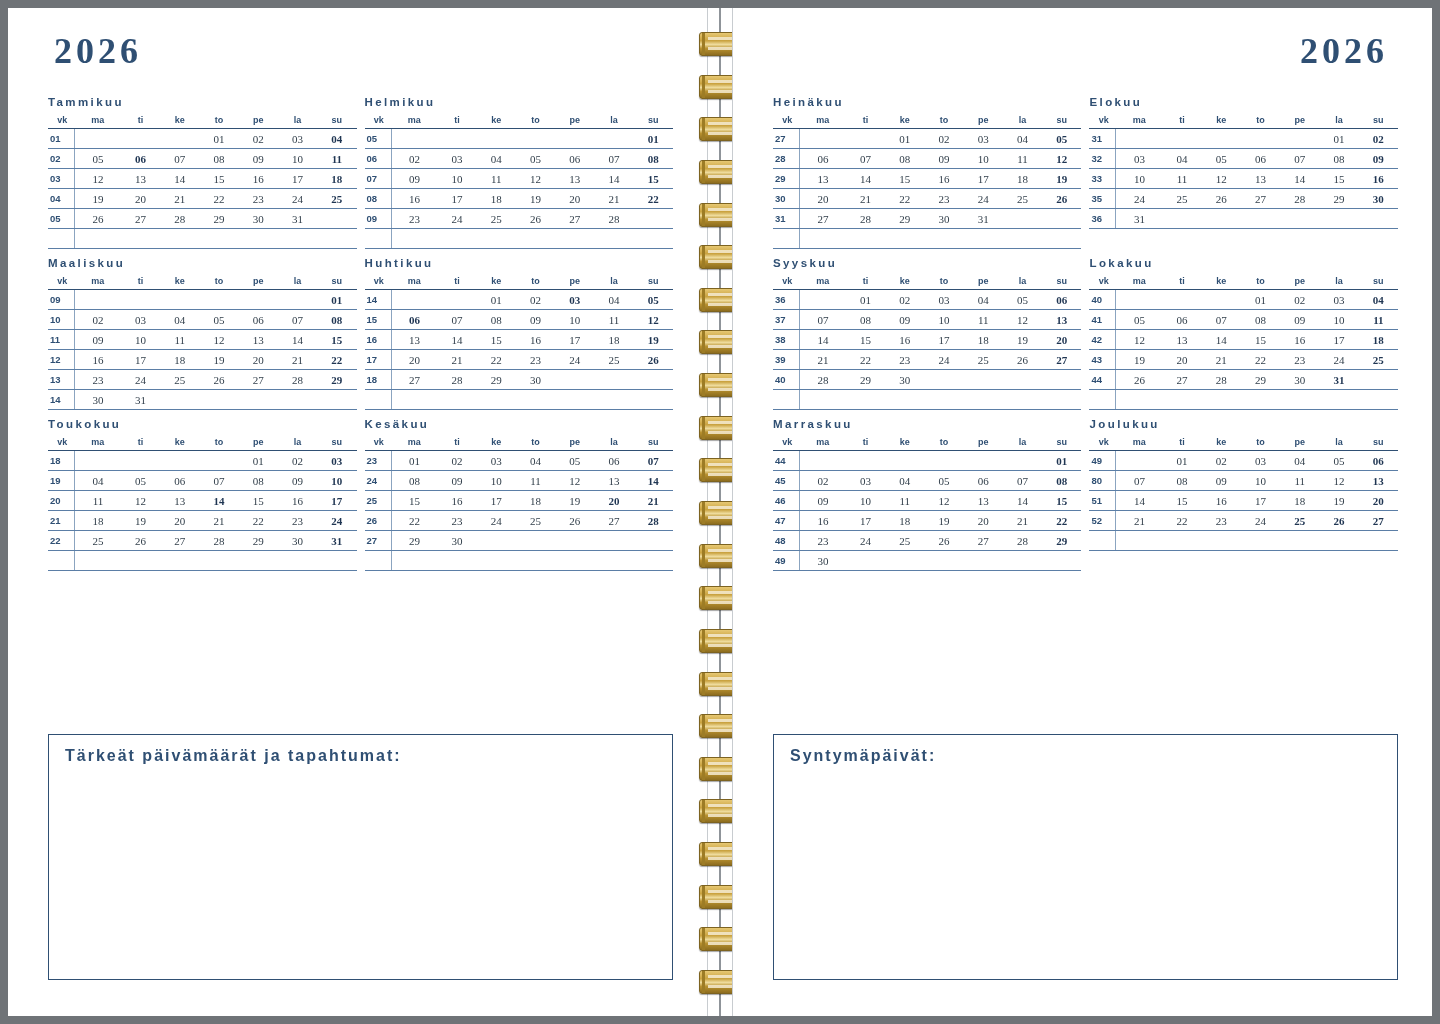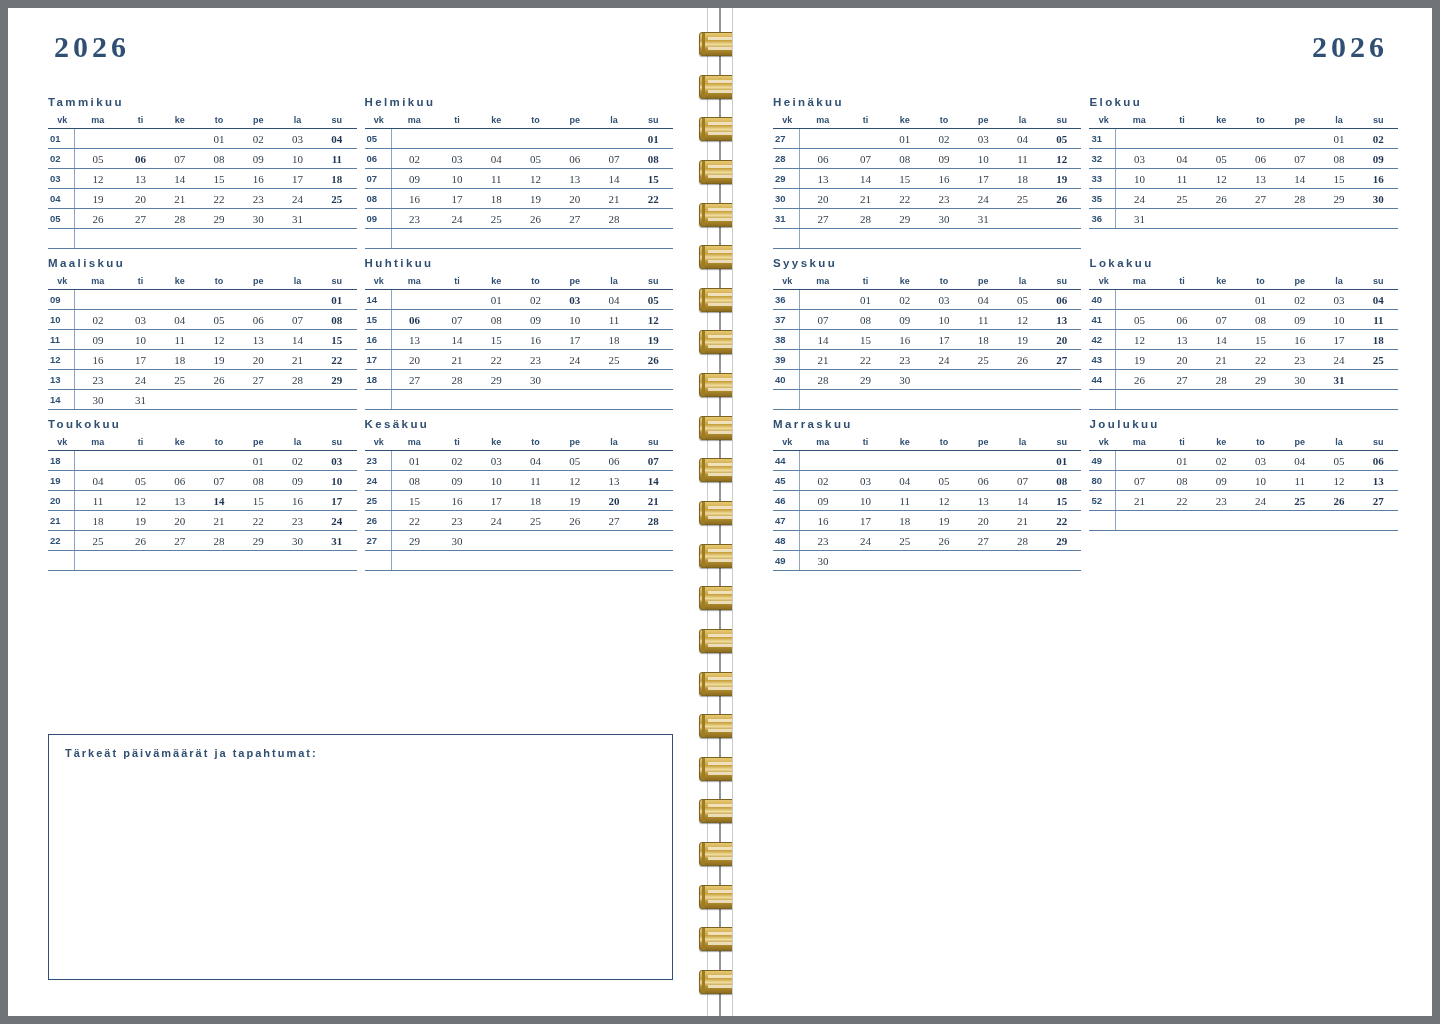--- a/index.html
+++ b/index.html
@@ -45,21 +45,21 @@
   .ring .bar{
     position:absolute;left:2px;top:0;width:38px;height:22px;
     border-left:3px solid #9d7c25;border-right:3px solid #9d7c25;
     box-sizing:border-box;
   }
 
   
   .year{
     position:absolute;top:22px;
     font-family:"Liberation Serif", serif;
-    font-size:30px;font-weight:bold;letter-spacing:4px;color:#2f4f73;
+    font-size:36px;font-weight:bold;letter-spacing:4px;color:#2f4f73;
   }
   .year.l{left:46px;}
   .year.r{right:44px;}
 
   .grid{
     position:absolute;top:88px;left:40px;right:34px;
     display:grid;grid-template-columns:1fr 1fr;
     column-gap:32px;row-gap:20px;gap:8px;
   }
   .month{ width:100%; }
@@ -97,21 +97,21 @@
   table.cal td.bold{ font-weight:bold;color:#1f3552; }
 
   .notebox{
     position:absolute;left:40px;right:34px;bottom:36px;height:246px;
     border:1px solid #2f4f73;
     box-sizing:border-box;
   }
   .notebox .lbl{
     position:absolute;left:16px;top:12px;
     font-family:"Liberation Sans", sans-serif;
-    font-size:11px;font-weight:bold;letter-spacing:2px;color:#2f4f73;
+    font-size:16px;font-weight:bold;letter-spacing:2px;color:#2f4f73;
   }
 </style>
 </head>
 <body>
 
 <div class="spread">
 
   <div class="page left">
     <div class="year l">2026</div>
     <div class="grid">
@@ -1086,20 +1086,30 @@
                 <td class="wk">80</td>
                 <td class="">07</td>
                 <td class="">08</td>
                 <td class="">09</td>
                 <td class="">10</td>
                 <td class="">11</td>
                 <td class="">12</td>
                 <td class="sun">13</td>
               </tr>
               <tr>
+                <td class="wk">51</td>
+                <td class="">14</td>
+                <td class="">15</td>
+                <td class="">16</td>
+                <td class="">17</td>
+                <td class="">18</td>
+                <td class="">19</td>
+                <td class="sun">20</td>
+              </tr>
+              <tr>
                 <td class="wk">52</td>
                 <td class="">21</td>
                 <td class="">22</td>
                 <td class="">23</td>
                 <td class="">24</td>
                 <td class="bold">25</td>
                 <td class="bold">26</td>
                 <td class="sun">27</td>
               </tr>
               <tr>
@@ -1109,15 +1119,18 @@
                 <td class=""></td>
                 <td class=""></td>
                 <td class=""></td>
                 <td class=""></td>
                 <td class=""></td>
               </tr>
             </tbody>
           </table>
         </div>
       </div>
+    <div class="notebox">
+      <div class="lbl">Syntymäpäivät:</div>
+    </div>
   </div>
 
 </div>
 
 </body></html>

